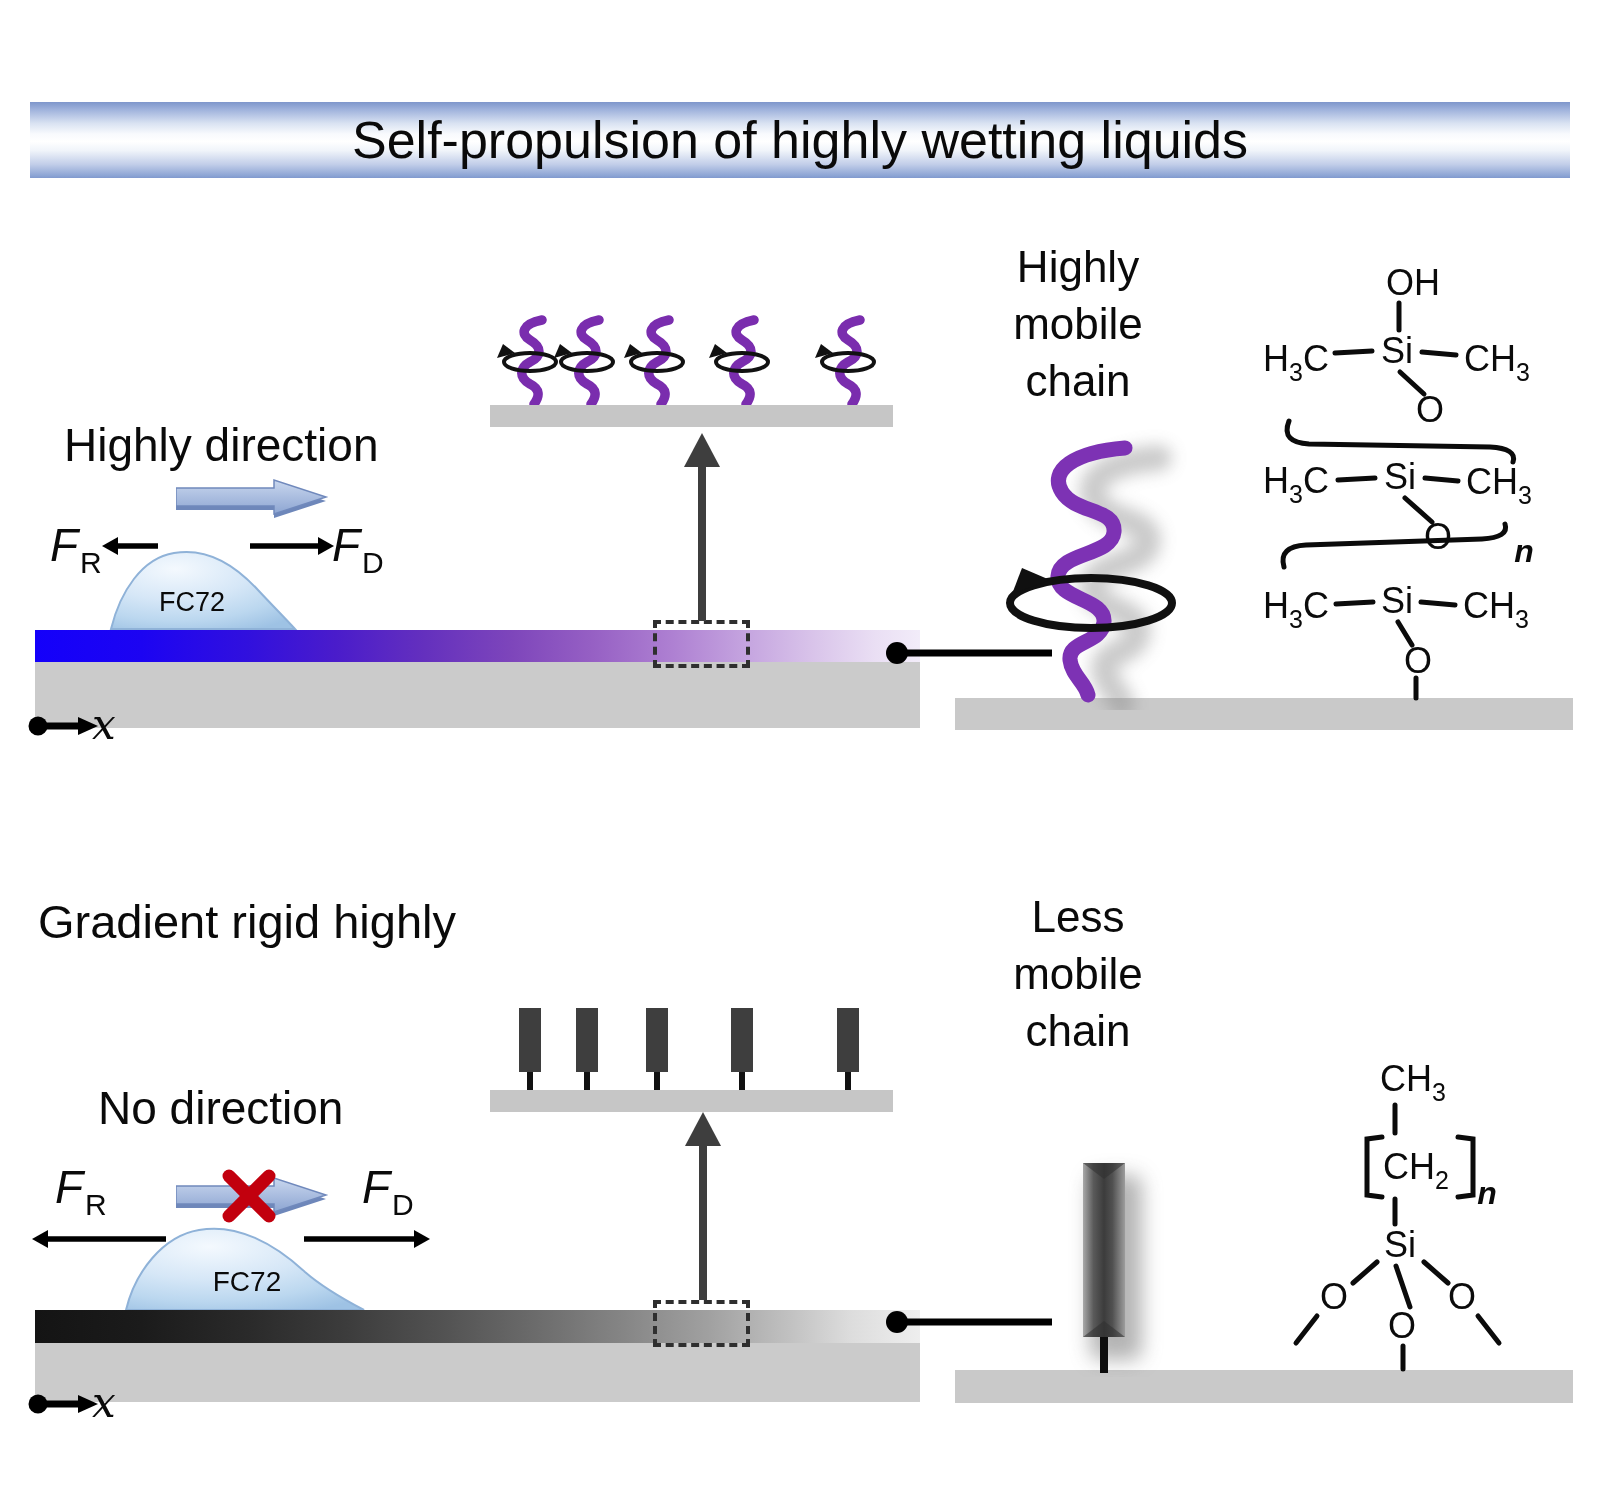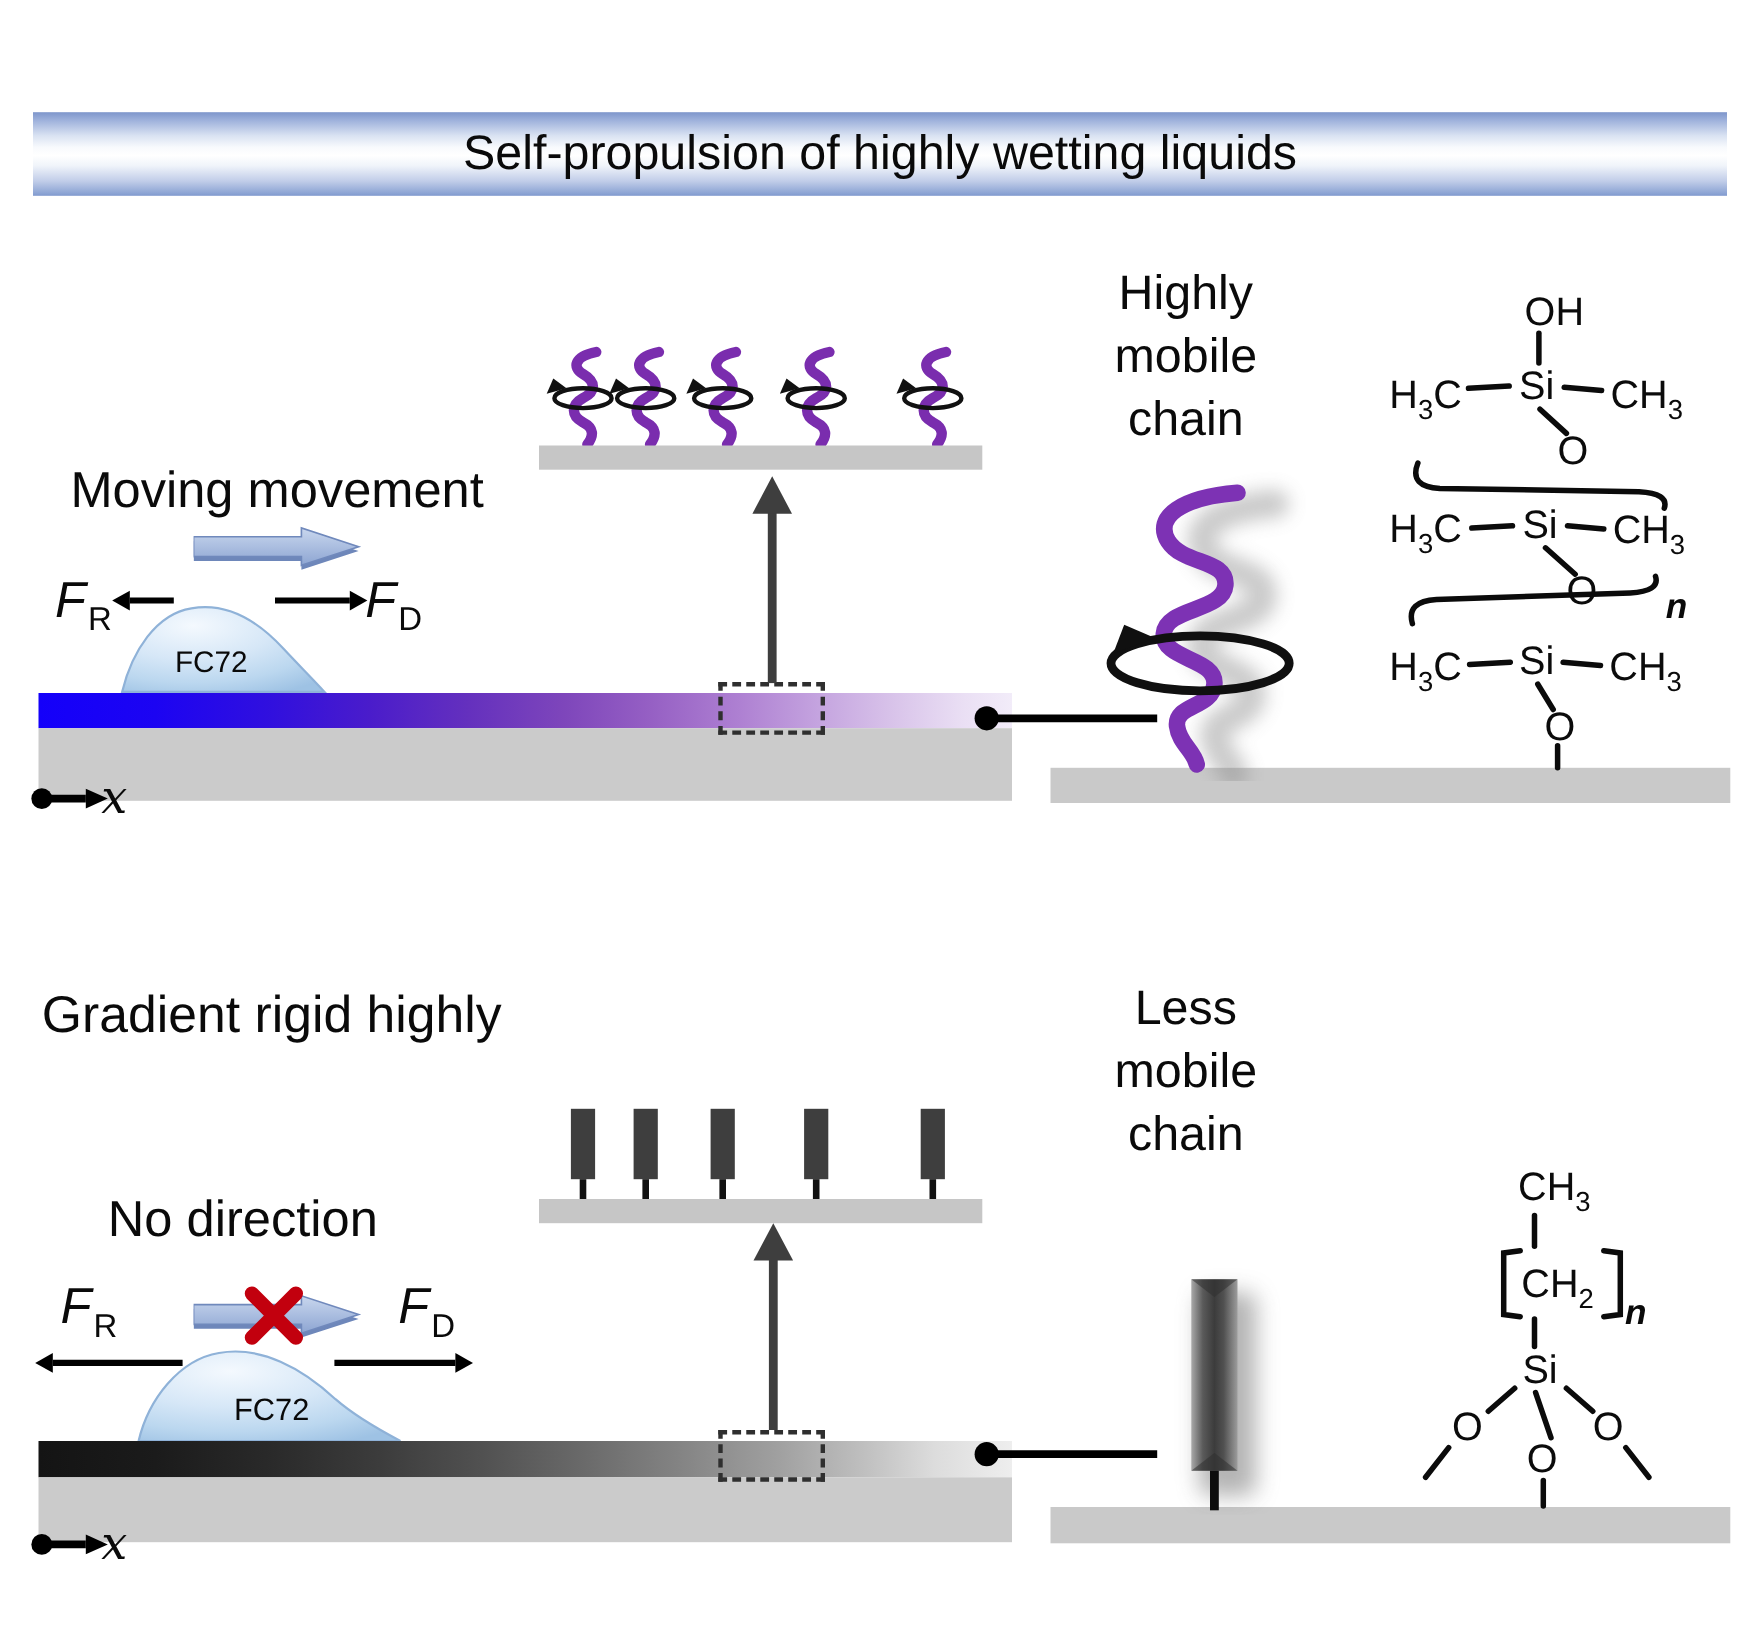--- a/index.html
+++ b/index.html
@@ -1,21 +1,21 @@
 <!DOCTYPE html>
 <html><head>
 <meta charset="utf-8">
 <style>
   html,body{margin:0;padding:0;background:#ffffff}
   .canvas{position:relative;width:1600px;height:1490px;background:#fff;
           font-family:"Liberation Sans",sans-serif;color:#0a0a0a;overflow:hidden}
   .abs{position:absolute}
   .banner{left:30px;width:1540px;height:76px;
           background:linear-gradient(180deg,#7E96CB 0%,#9FB2DC 10%,#D9E2F2 28%,#F8FAFD 42%,#FFFFFF 52%,#F0F4FA 64%,#C2CEE9 82%,#8CA4D4 97%,#8099CE 100%);
-          display:flex;align-items:center;justify-content:center;font-size:44px}
+          display:flex;align-items:center;justify-content:center;font-size:52px}
   .h1{font-size:47px;white-space:nowrap}
   .slab{font-size:46px;white-space:nowrap}
   .capt{transform:translateX(-50%);text-align:center;font-size:44px;line-height:57px}
   .capt span{display:block}
   .flabel{font-style:italic;font-size:46px;white-space:nowrap}
   .flabel .fs{font-size:30px;font-style:normal;position:relative;top:12px;left:2px}
   .xlab{font-family:"DejaVu Serif",serif;font-style:italic;font-size:42px}
   .fc{font-size:27px;transform:translate(-50%,-50%);white-space:nowrap}
   .atom{transform:translate(-50%,-50%);font-weight:normal;font-size:36px;white-space:nowrap;color:#0b0b0b}
   .atom .s{font-size:25px;position:relative;top:10px}
@@ -64,21 +64,21 @@
       <polygon points="-33,46 -15,41 -27,32" fill="#111"></polygon>
       </g>
     <g transform="translate(368,0)">
       <use href="#sqg"></use>
         <ellipse cx="0" cy="50" rx="26" ry="9" fill="none" stroke="#111" stroke-width="4"></ellipse>
       <polygon points="-33,46 -15,41 -27,32" fill="#111"></polygon>
       </g>
   </svg>
   <div class="abs insetbar" style="top:405px"></div>
 
-  <div class="abs slab" style="left:64px;top:418px">Moving movement</div>
+  <div class="abs slab" style="left:64px;top:418px">Highly direction</div>
 
   <svg class="abs" style="left:176px;top:478px" width="156" height="42" viewBox="0 0 156 42">
     <defs>
         <linearGradient id="arrG" x1="0" y1="0" x2="0" y2="1">
       <stop offset="0" stop-color="#C9D7EE"></stop>
           <stop offset="1" stop-color="#8DA5D2"></stop>
         </linearGradient>
       </defs>
     <polygon points="0,14 98,14 98,6 150,23 98,40 98,32 0,32" fill="#6E87BA"></polygon>
     <polygon points="0,10 98,10 98,2 150,19 98,36 98,28 0,28" fill="url(#arrG)" stroke="#7089BC" stroke-width="1.5"></polygon>

